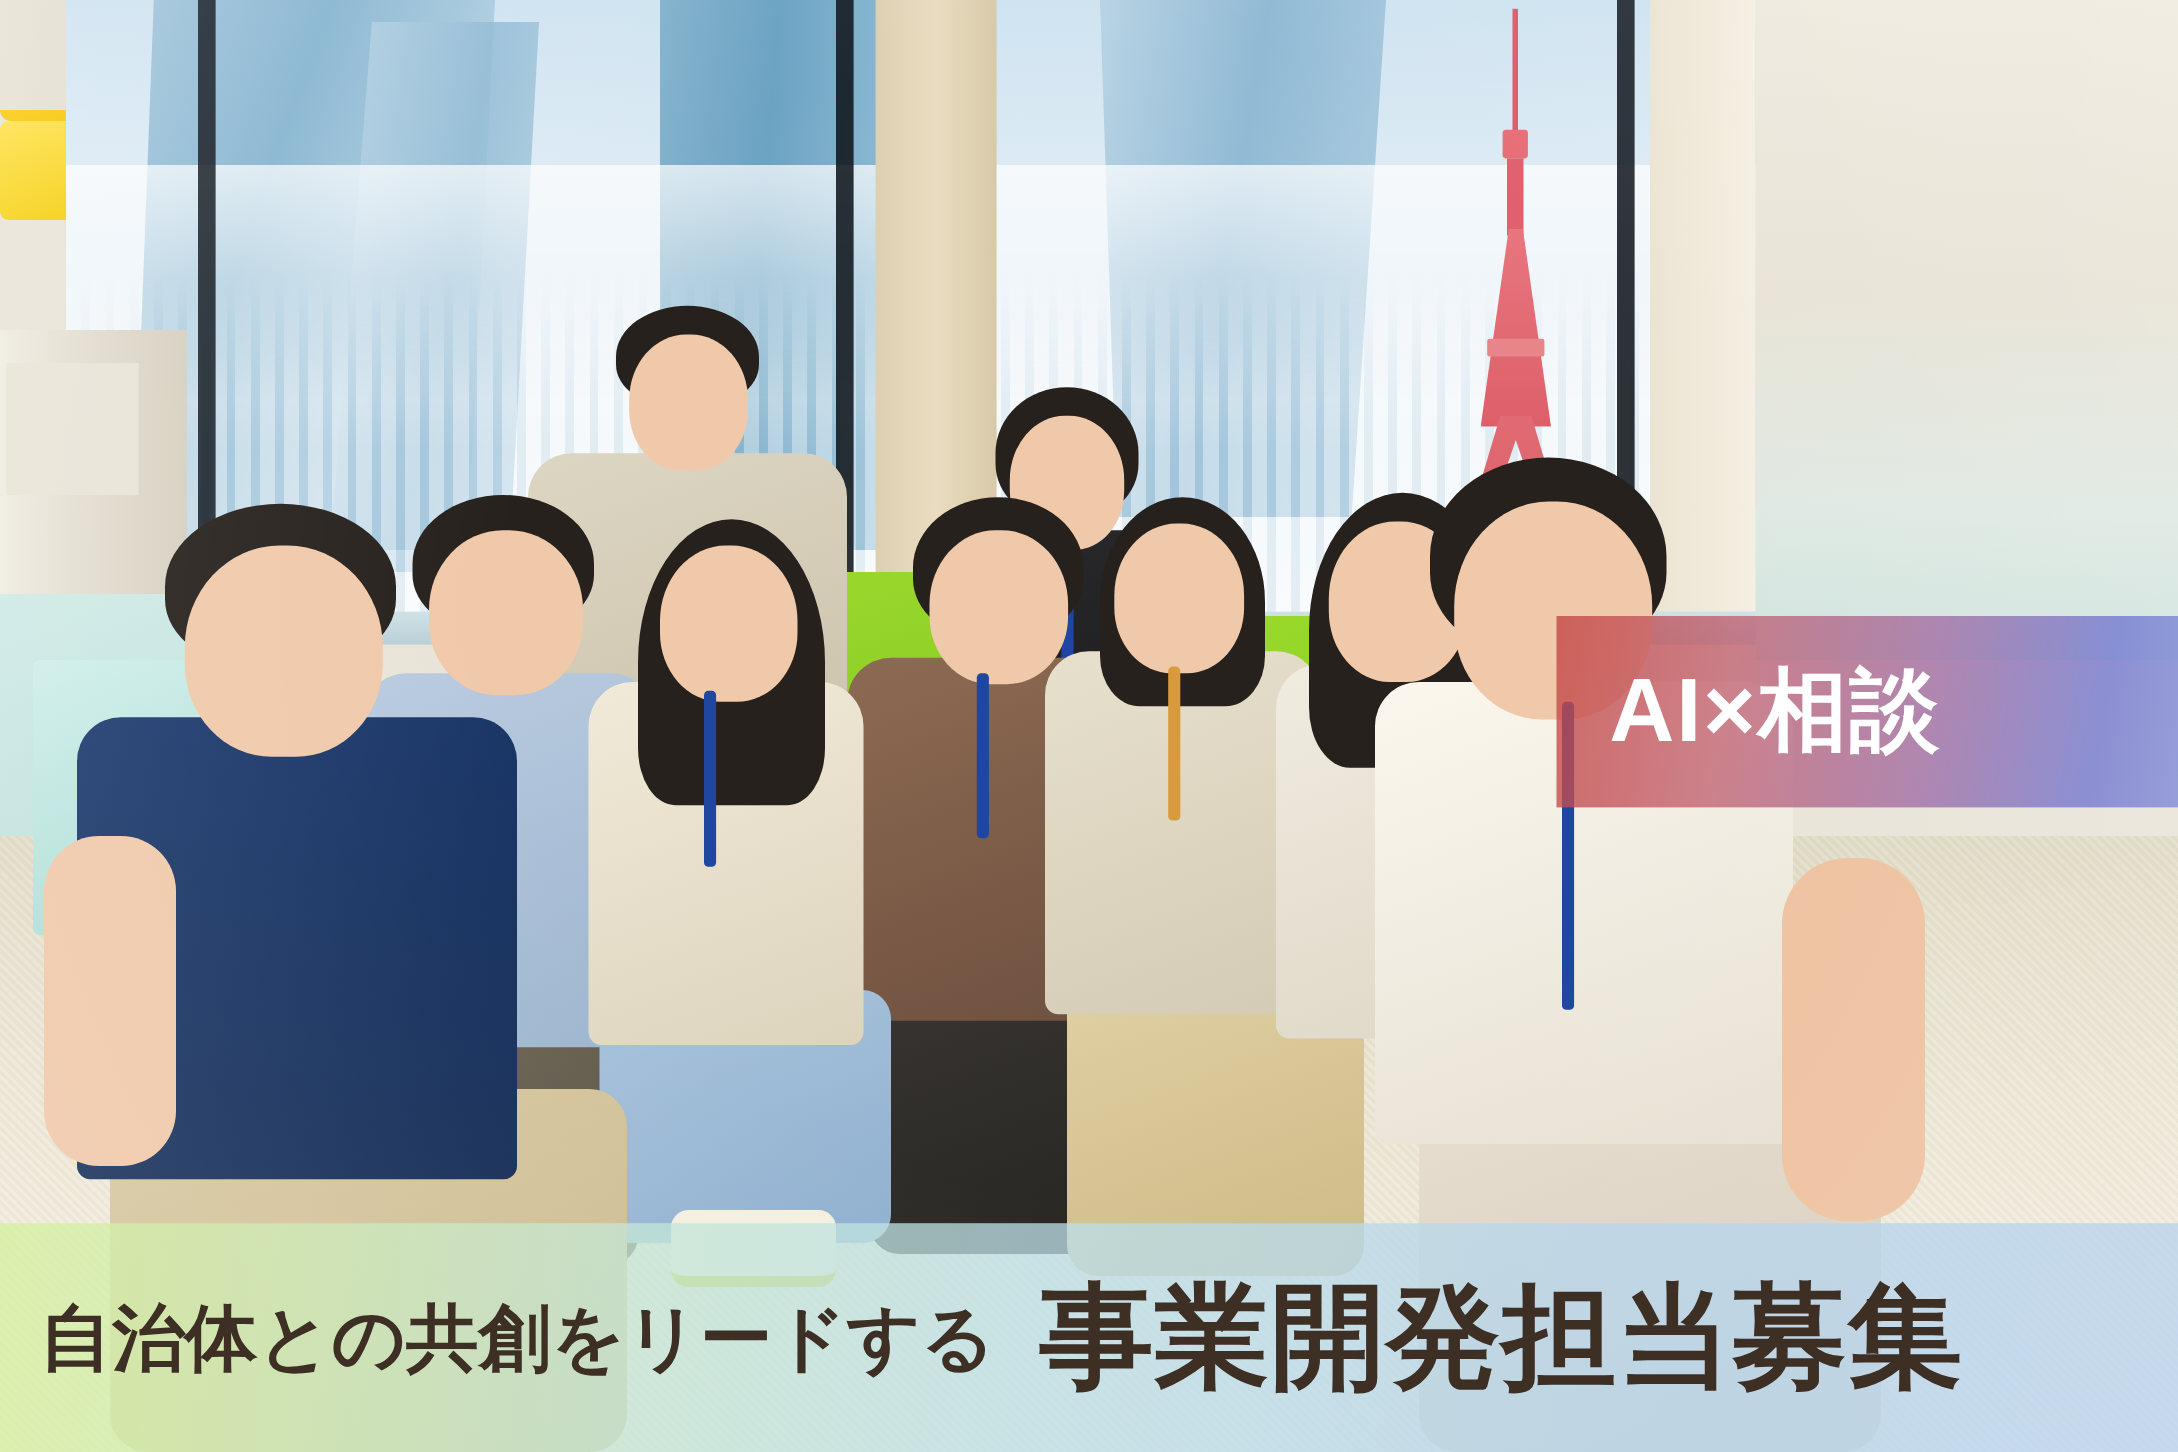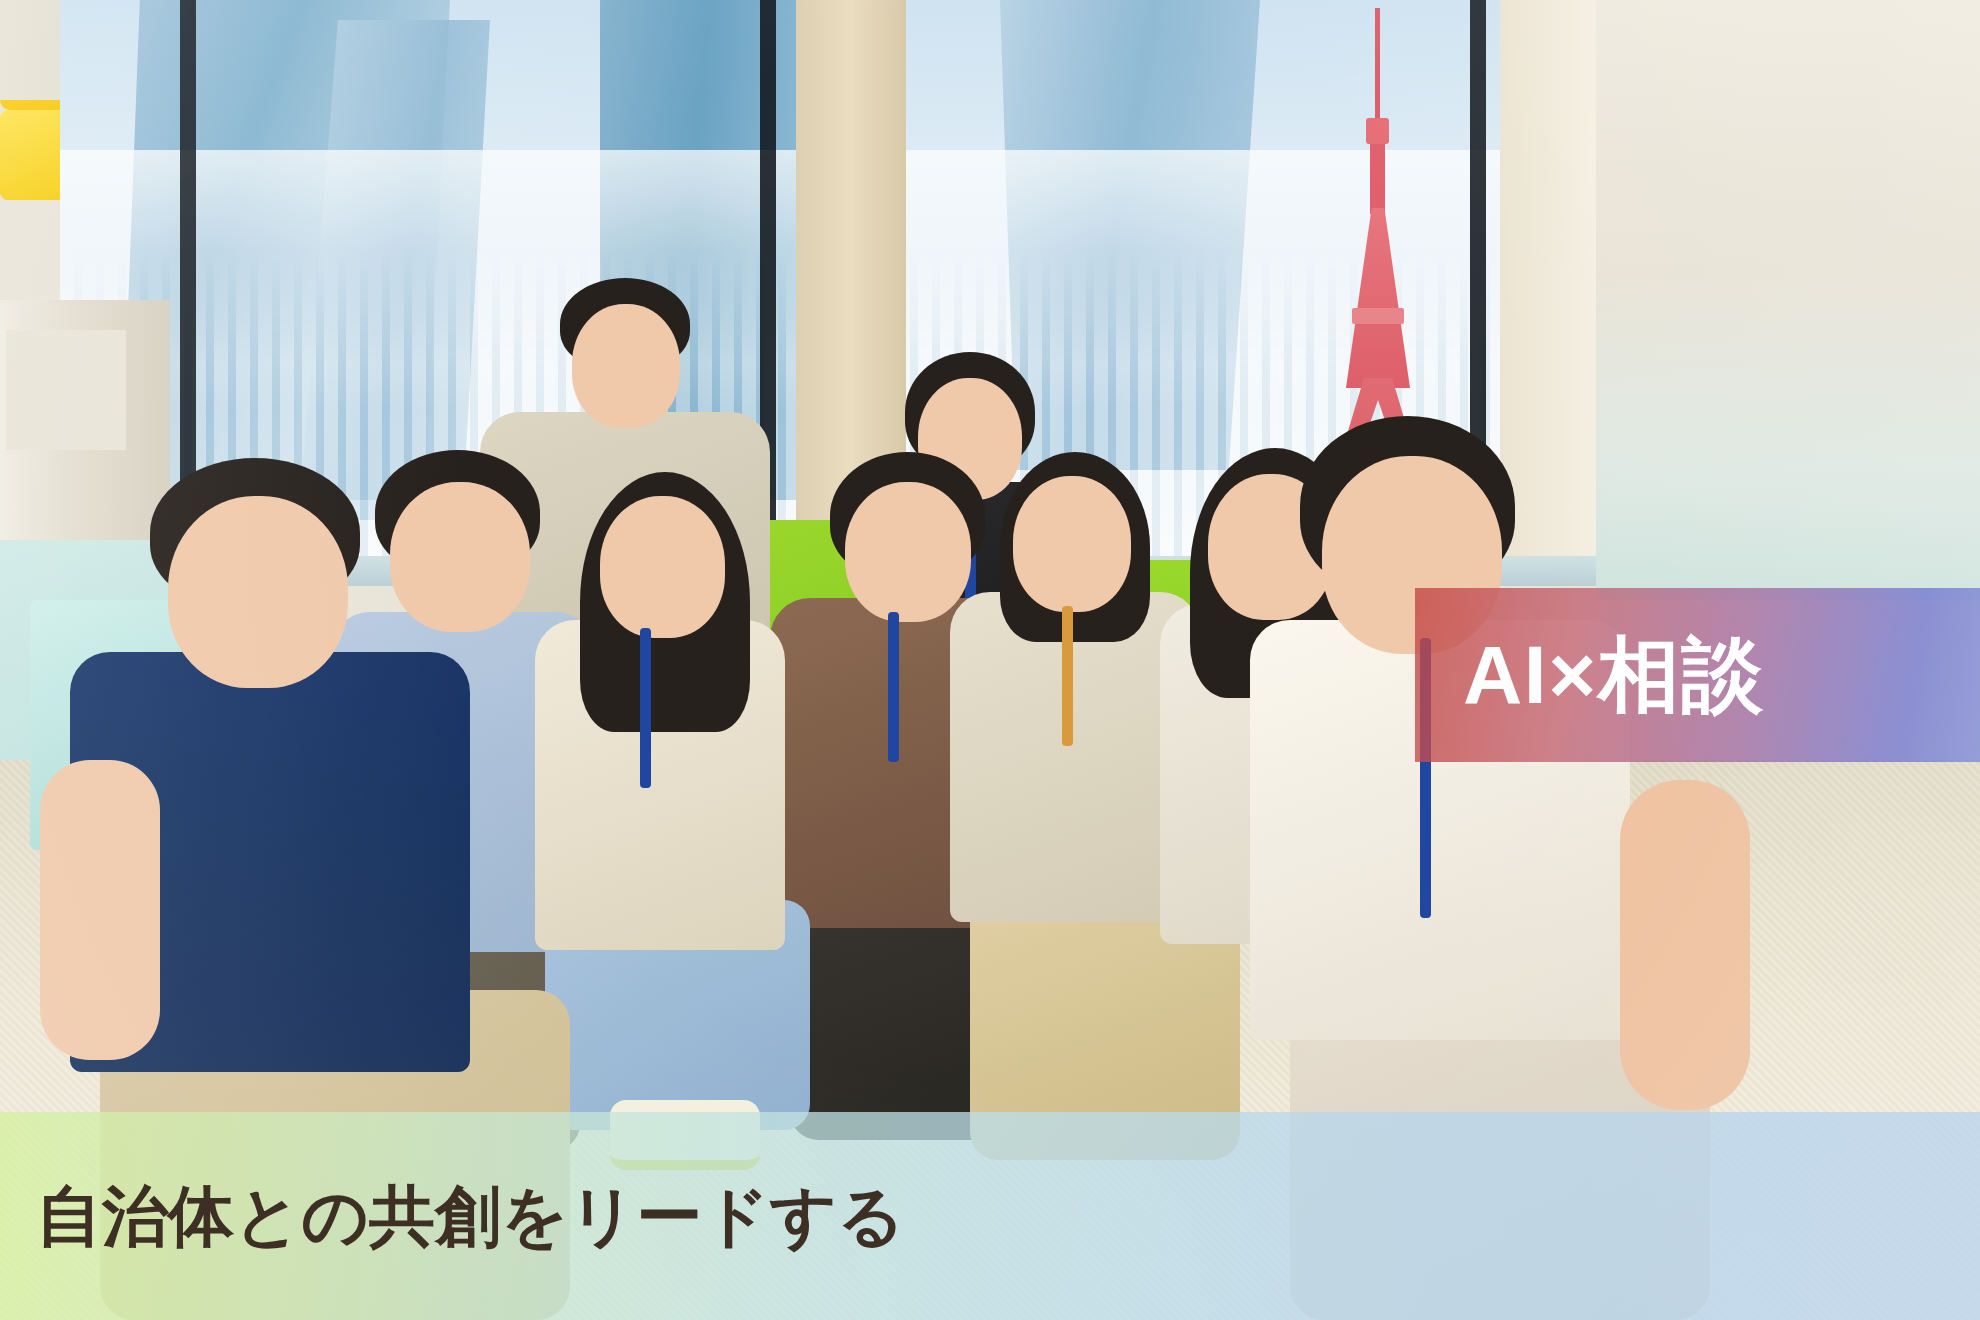--- a/index.html
+++ b/index.html
@@ -245,21 +245,21 @@
       rgba(205,230,245,0) 100%);
     display:flex; align-items:center;
   }
   .brand-text{
     color:#3e2f25; font-weight:700; font-size:49px;
     letter-spacing:.01em; padding-left:52px; white-space:nowrap;
   }
 
   
   .badge{
-    position:absolute; left:1415px; top:588px; width:565px; height:174px;
+    position:absolute; left:1415px; top:560px; width:565px; height:174px;
     background:linear-gradient(100deg,
       rgba(196,71,69,.80) 0%,
       rgba(192,94,110,.76) 28%,
       rgba(160,104,160,.76) 58%,
       rgba(113,119,208,.78) 86%,
       rgba(126,137,214,.78) 100%);
     display:flex; align-items:center;
   }
   .badge-text{
     color:#fff; font-weight:700; font-size:82px;
@@ -434,15 +434,16 @@
   </div>
 
 
   <div class="badge">
     <span class="badge-text">AI×相談</span>
   </div>
 
 
   <div class="bottom-bar">
     <span class="bottom-lead">自治体との共創をリードする</span>
+    <span class="bottom-main">事業開発担当募集</span>
   </div>
 
 </div>
 
 </body></html>

